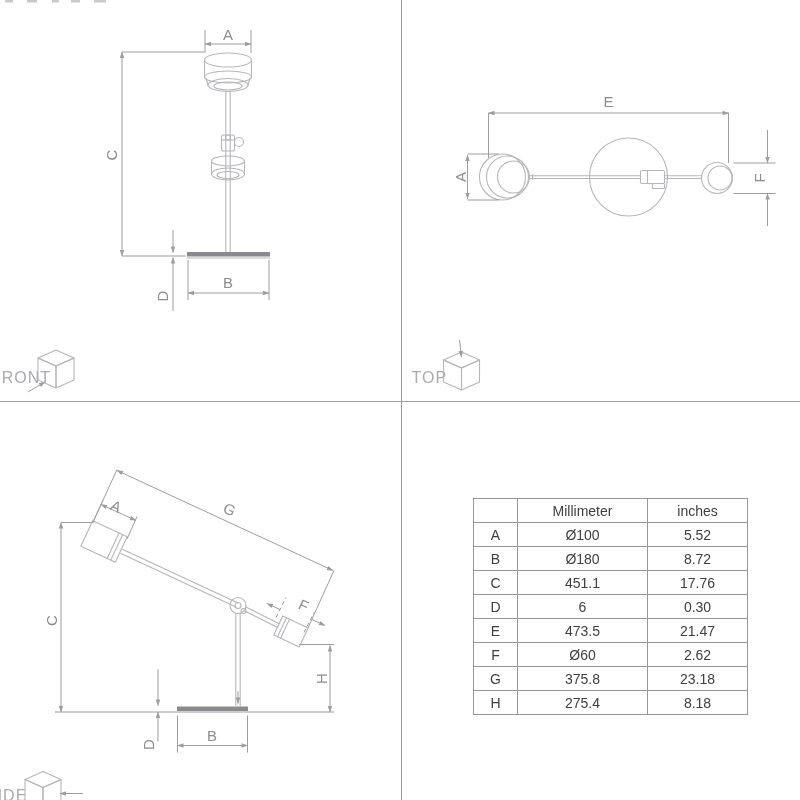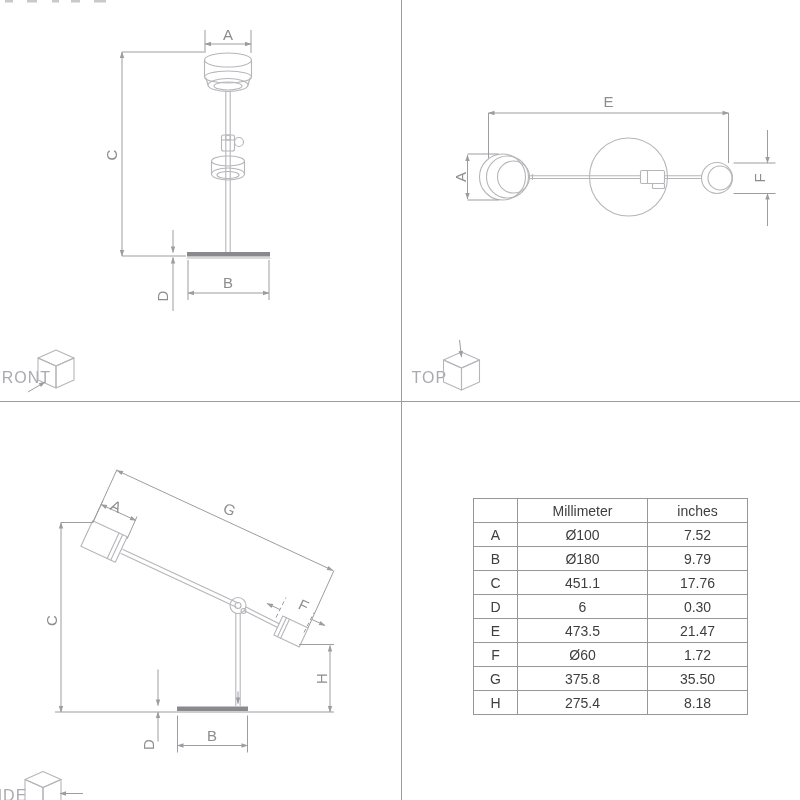--- a/index.html
+++ b/index.html
@@ -309,51 +309,51 @@
         <tr>
           <th></th>
           <th>Millimeter</th>
           <th>inches</th>
         </tr>
       </thead>
       <tbody>
         <tr>
           <td>A</td>
           <td>Ø100</td>
-          <td>7.52</td>
+          <td>5.52</td>
         </tr>
         <tr>
           <td>B</td>
           <td>Ø180</td>
-          <td>9.79</td>
+          <td>8.72</td>
         </tr>
         <tr>
           <td>C</td>
           <td>451.1</td>
           <td>17.76</td>
         </tr>
         <tr>
           <td>D</td>
           <td>6</td>
           <td>0.30</td>
         </tr>
         <tr>
           <td>E</td>
           <td>473.5</td>
           <td>21.47</td>
         </tr>
         <tr>
           <td>F</td>
           <td>Ø60</td>
-          <td>1.72</td>
+          <td>2.62</td>
         </tr>
         <tr>
           <td>G</td>
           <td>375.8</td>
-          <td>35.50</td>
+          <td>23.18</td>
         </tr>
         <tr>
           <td>H</td>
           <td>275.4</td>
           <td>8.18</td>
         </tr>
       </tbody>
     </table>
   </div>
 </div>

